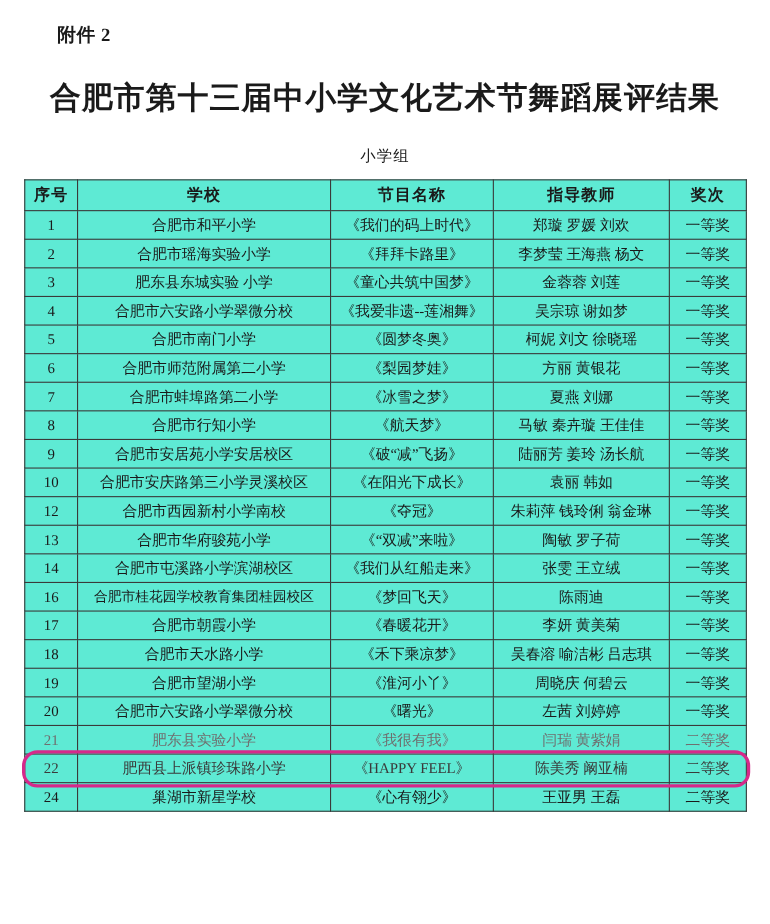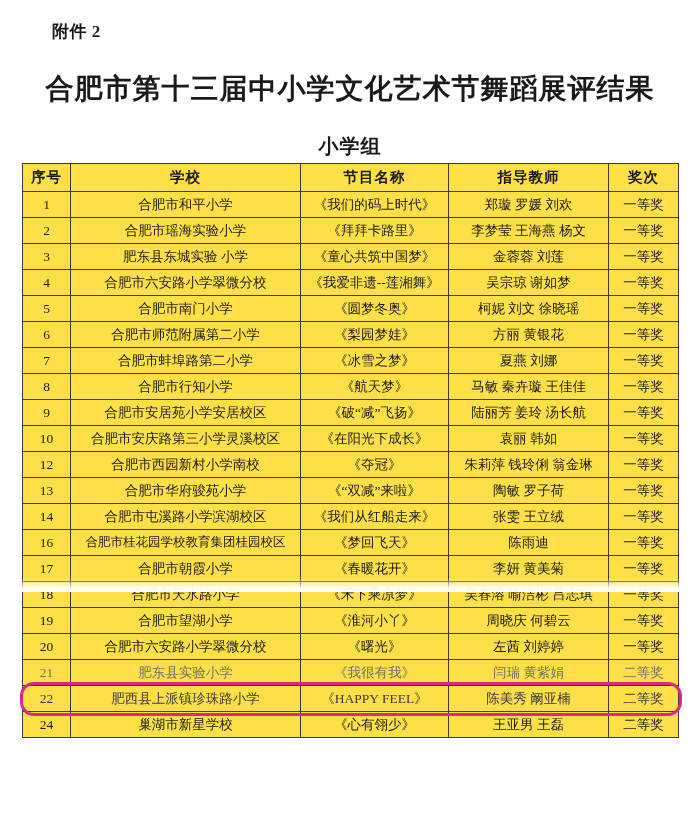--- a/index.html
+++ b/index.html
@@ -10,21 +10,21 @@
   body {
     width: 700px;
     height: 840px;
     font-family: "Liberation Serif", "DejaVu Serif", serif;
     color: #1a1a1a;
     position: relative;
     overflow: hidden;
   }
   .page {
     width: 700px;
-    height: 592px;
+    height: 840px;
     position: relative;
     box-sizing: border-box;
     padding: 0;
   }
   .attachment-label {
     position: absolute;
     left: 52px;
     top: 20px;
     font-size: 17px;
     font-weight: bold;
@@ -39,35 +39,35 @@
     font-size: 28px;
     font-weight: bold;
     letter-spacing: 1px;
   }
   .group-title {
     position: absolute;
     left: 0;
     right: 0;
     top: 133px;
     text-align: center;
-    font-size: 20px;
-    font-weight: bold;
+    font-size: 14px;
+    font-weight: normal;
     letter-spacing: 1px;
   }
   .table-wrap {
     position: absolute;
     left: 22px;
     top: 163px;
     width: 656px;
   }
   table.result-table {
     border-collapse: collapse;
     width: 100%;
     table-layout: fixed;
-    background: #fde047;
+    background: #5eead4;
   }
   table.result-table th,
   table.result-table td {
     border: 1px solid #3a3a3a;
     text-align: center;
     vertical-align: middle;
     font-size: 13.5px;
     height: 25px;
     padding: 0 2px;
     white-space: nowrap;

